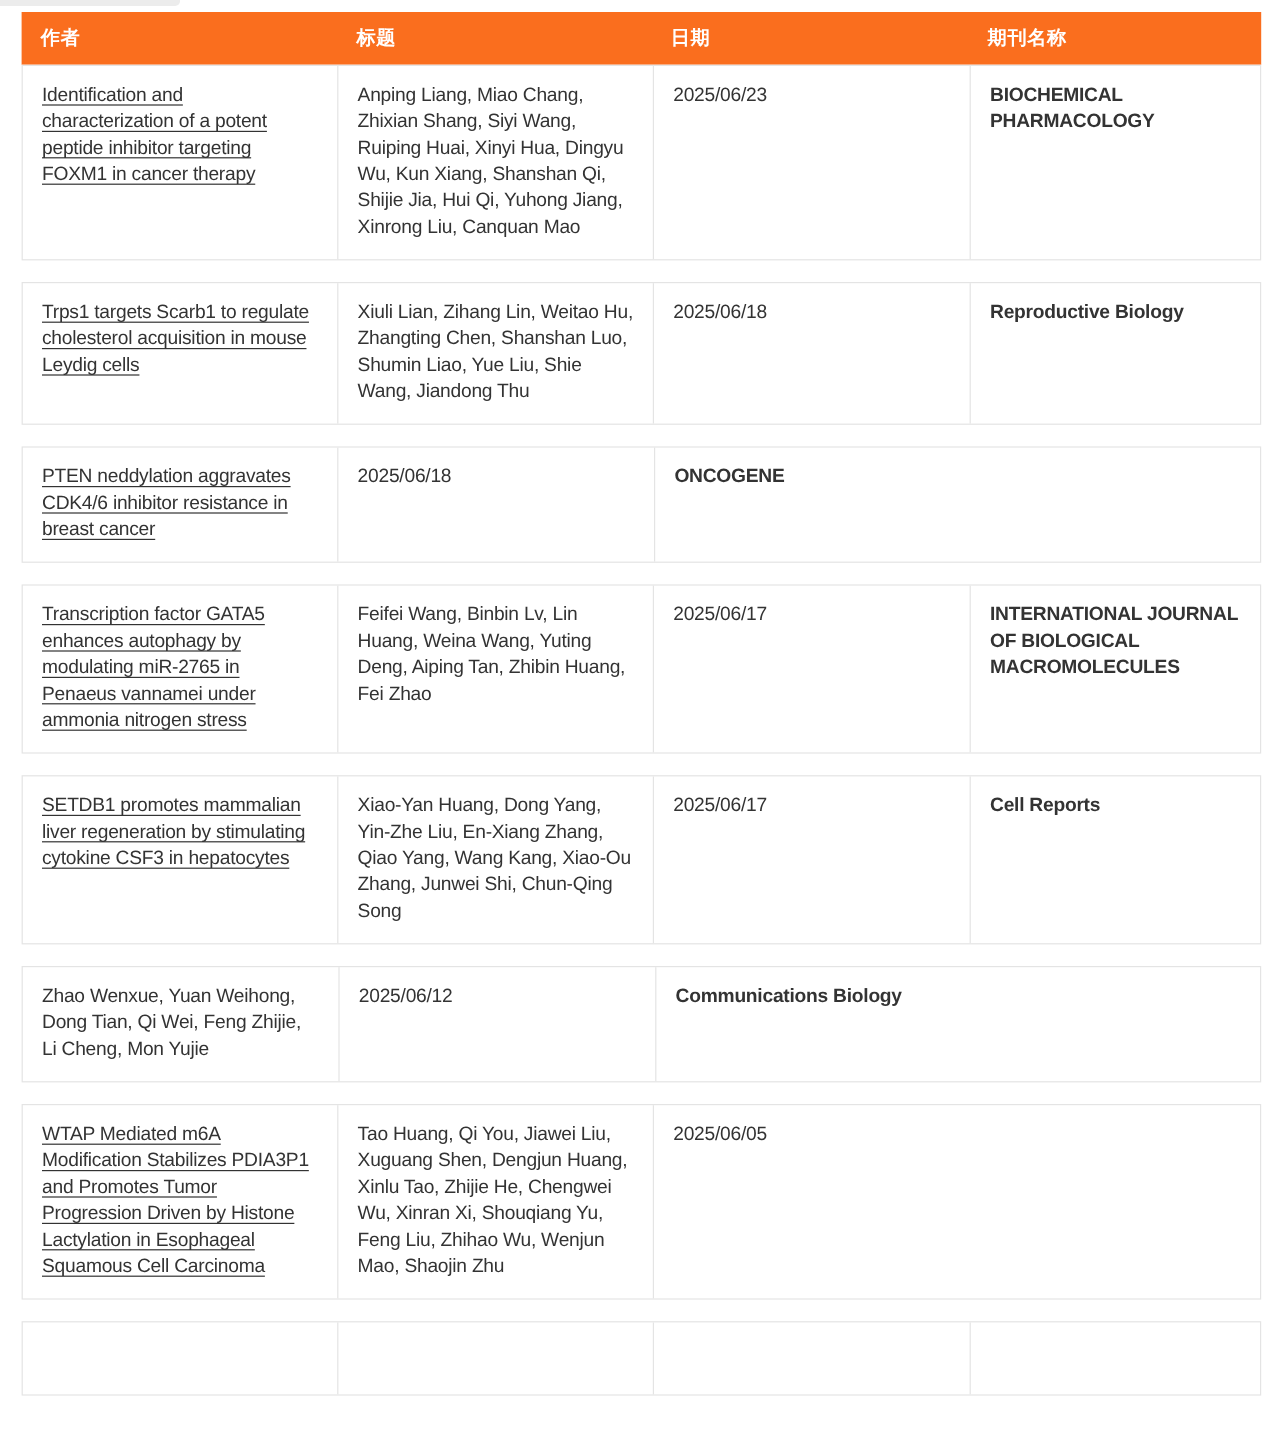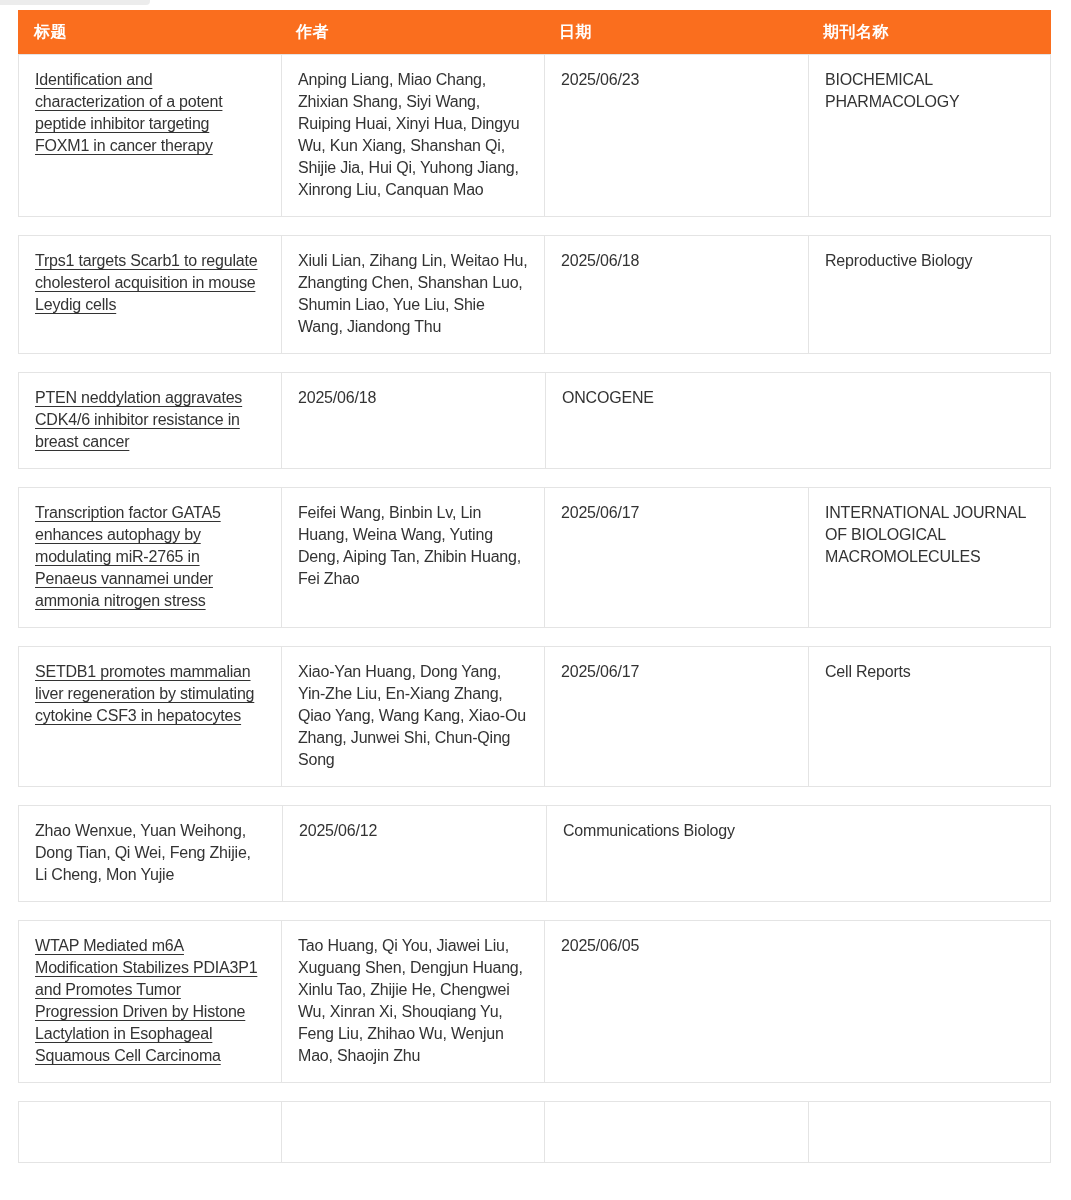--- a/index.html
+++ b/index.html
@@ -54,21 +54,21 @@
     font-size: 16px;
     line-height: 22px;
     letter-spacing: -0.2px;
   }
   .row .cell + .cell {
     border-left: 1px solid var(--border-color, #e4e4e4);
   }
   .c1 { width: 262px; flex: none; }
   .c2 { width: 263px; flex: none; }
   .c3 { width: 264px; flex: none; }
-  .c4 { width: 244px; flex: none; }
+  .c4 { width: 244px; flex: none; font-weight: bold; }
   .thead .c1 { width: 262px; }
   .thead .c2 { width: 263px; }
   .thead .c3 { width: 264px; }
   .thead .c4 { width: 244px; font-family: Liberation Serif, serif; }
   a.title-link {
     color: var(--text-color, #333333);
     text-decoration: underline;
     text-decoration-thickness: 1px;
     text-underline-offset: 3px;
     cursor: pointer;
@@ -79,22 +79,22 @@
   }
 </style>
 </head>
 <body>
 
 <div class="remnant"></div>
 
 <div class="paper-table">
 
   <div class="thead">
+    <div class="hcell c2">作者</div>
     <div class="hcell c1">标题</div>
-    <div class="hcell c2">作者</div>
     <div class="hcell c3">日期</div>
     <div class="hcell c4">期刊名称</div>
   </div>
 
   <div class="row">
     <div class="cell c1"><a class="title-link">Identification and characterization of a potent peptide inhibitor targeting FOXM1 in cancer therapy</a></div>
     <div class="cell c2">Anping Liang, Miao Chang, Zhixian Shang, Siyi Wang, Ruiping Huai, Xinyi Hua, Dingyu Wu, Kun Xiang, Shanshan Qi, Shijie Jia, Hui Qi, Yuhong Jiang, Xinrong Liu, Canquan Mao</div>
     <div class="cell c3">2025/06/23</div>
     <div class="cell c4">BIOCHEMICAL PHARMACOLOGY</div>
   </div>

